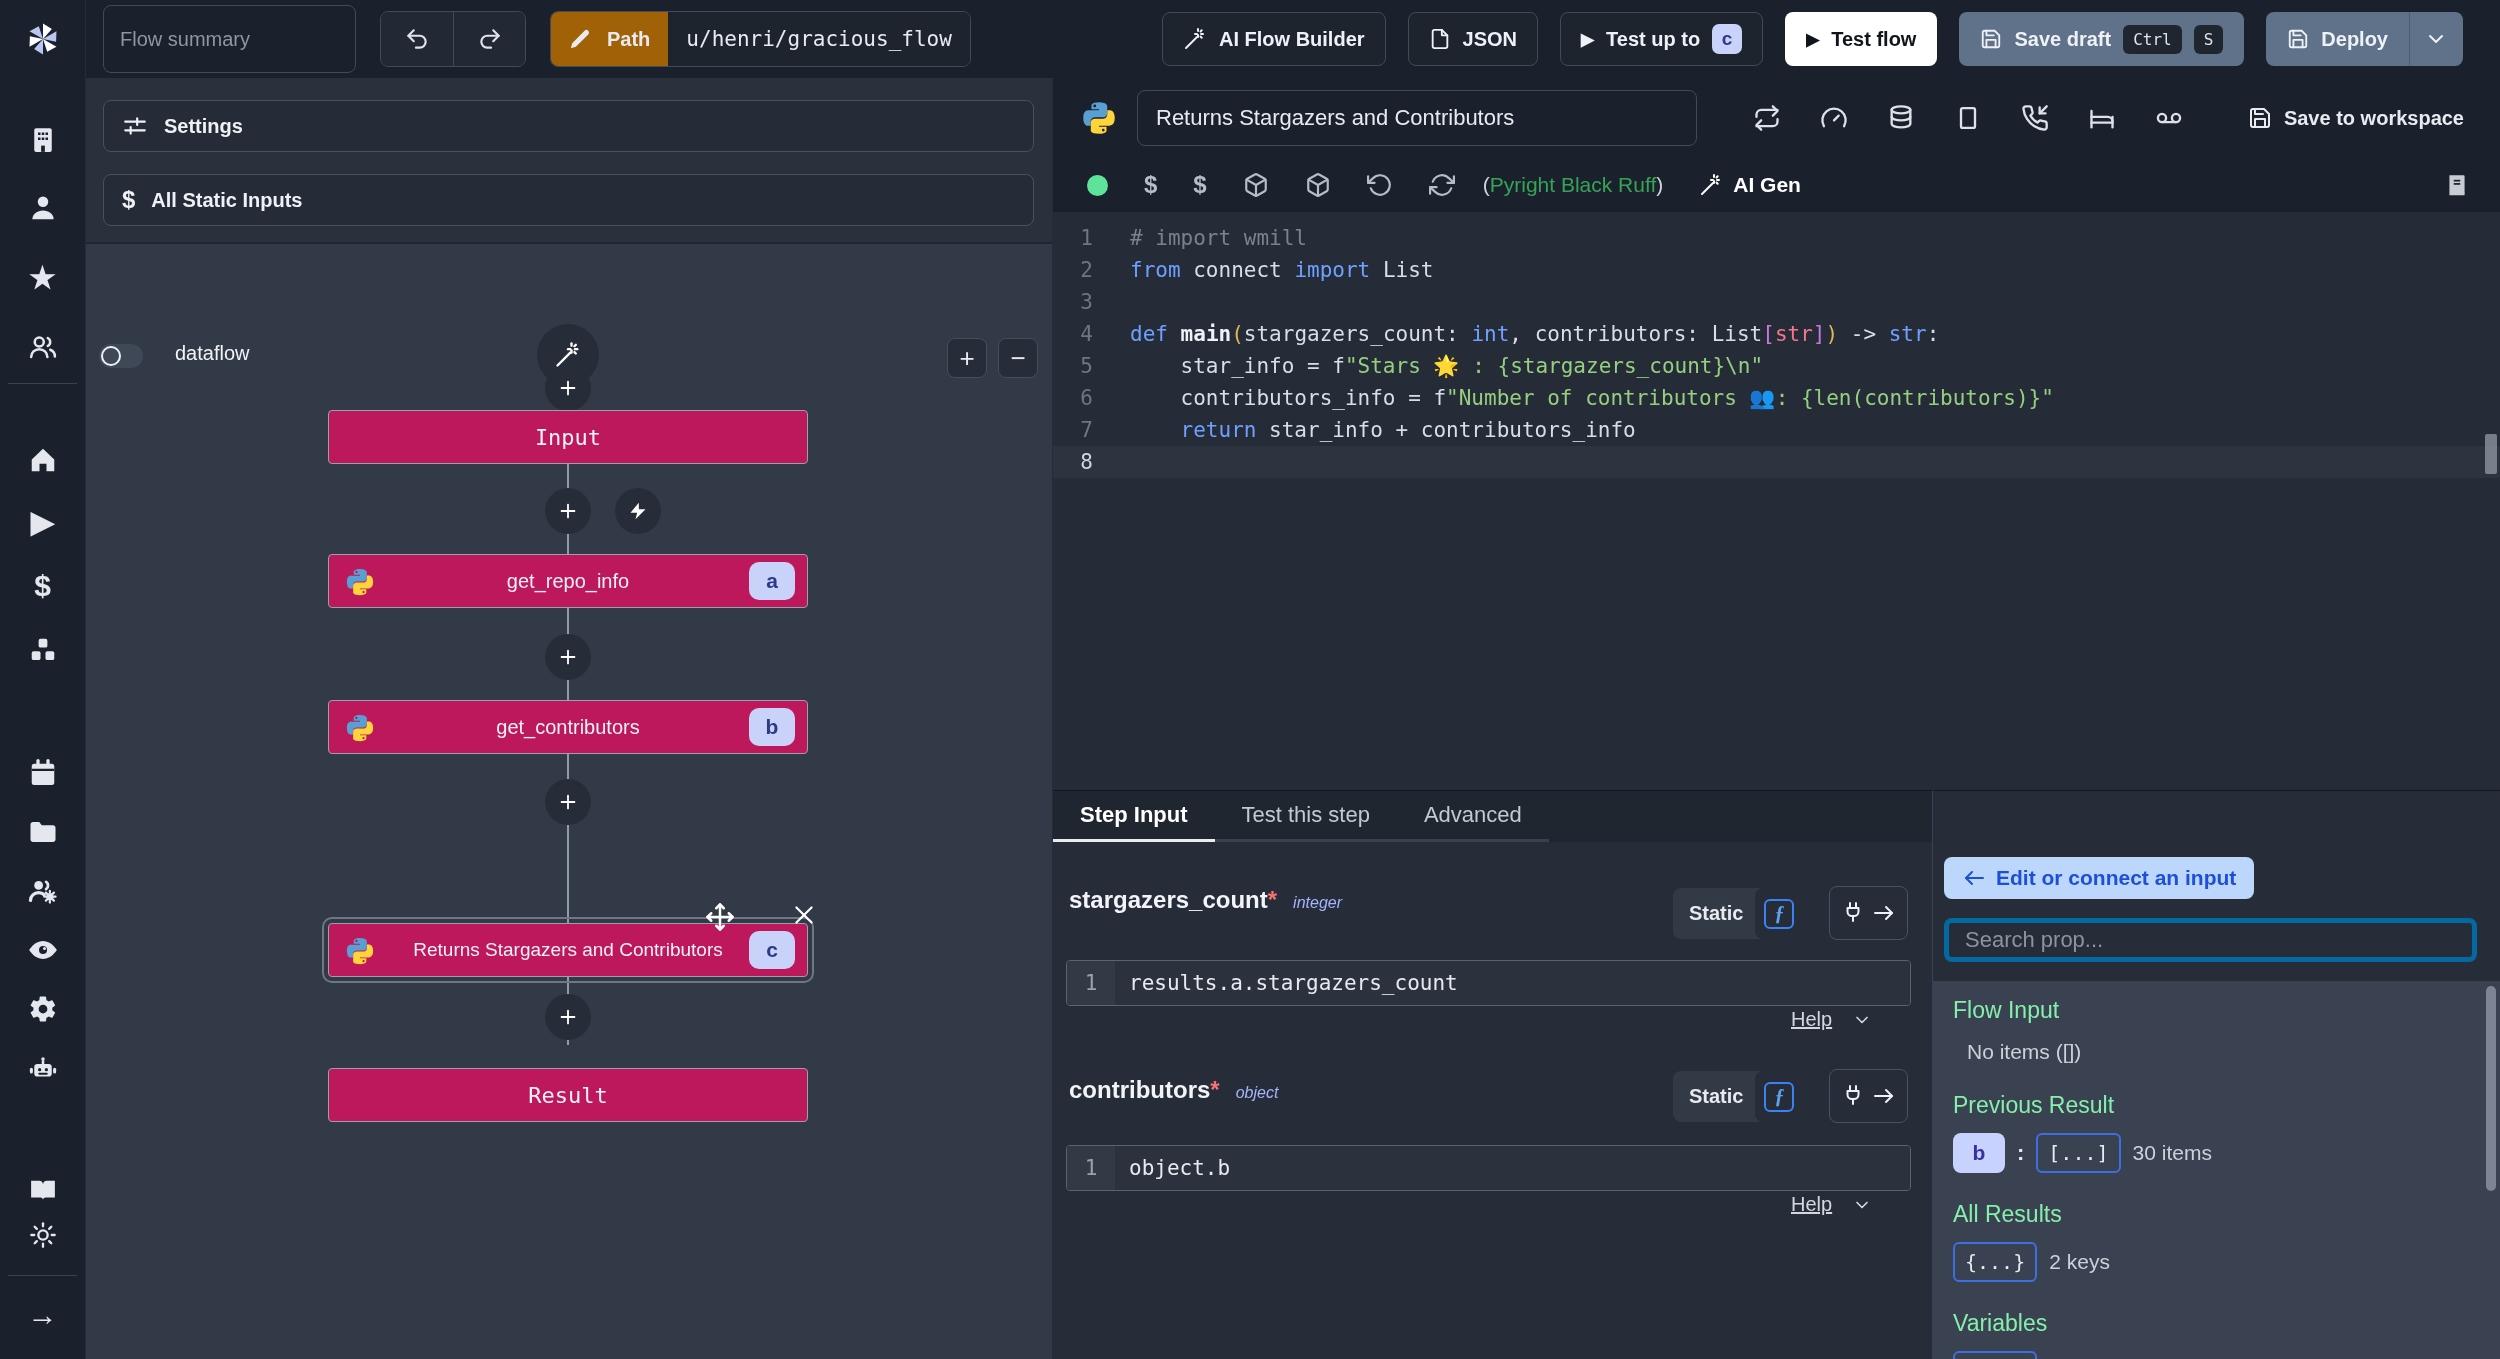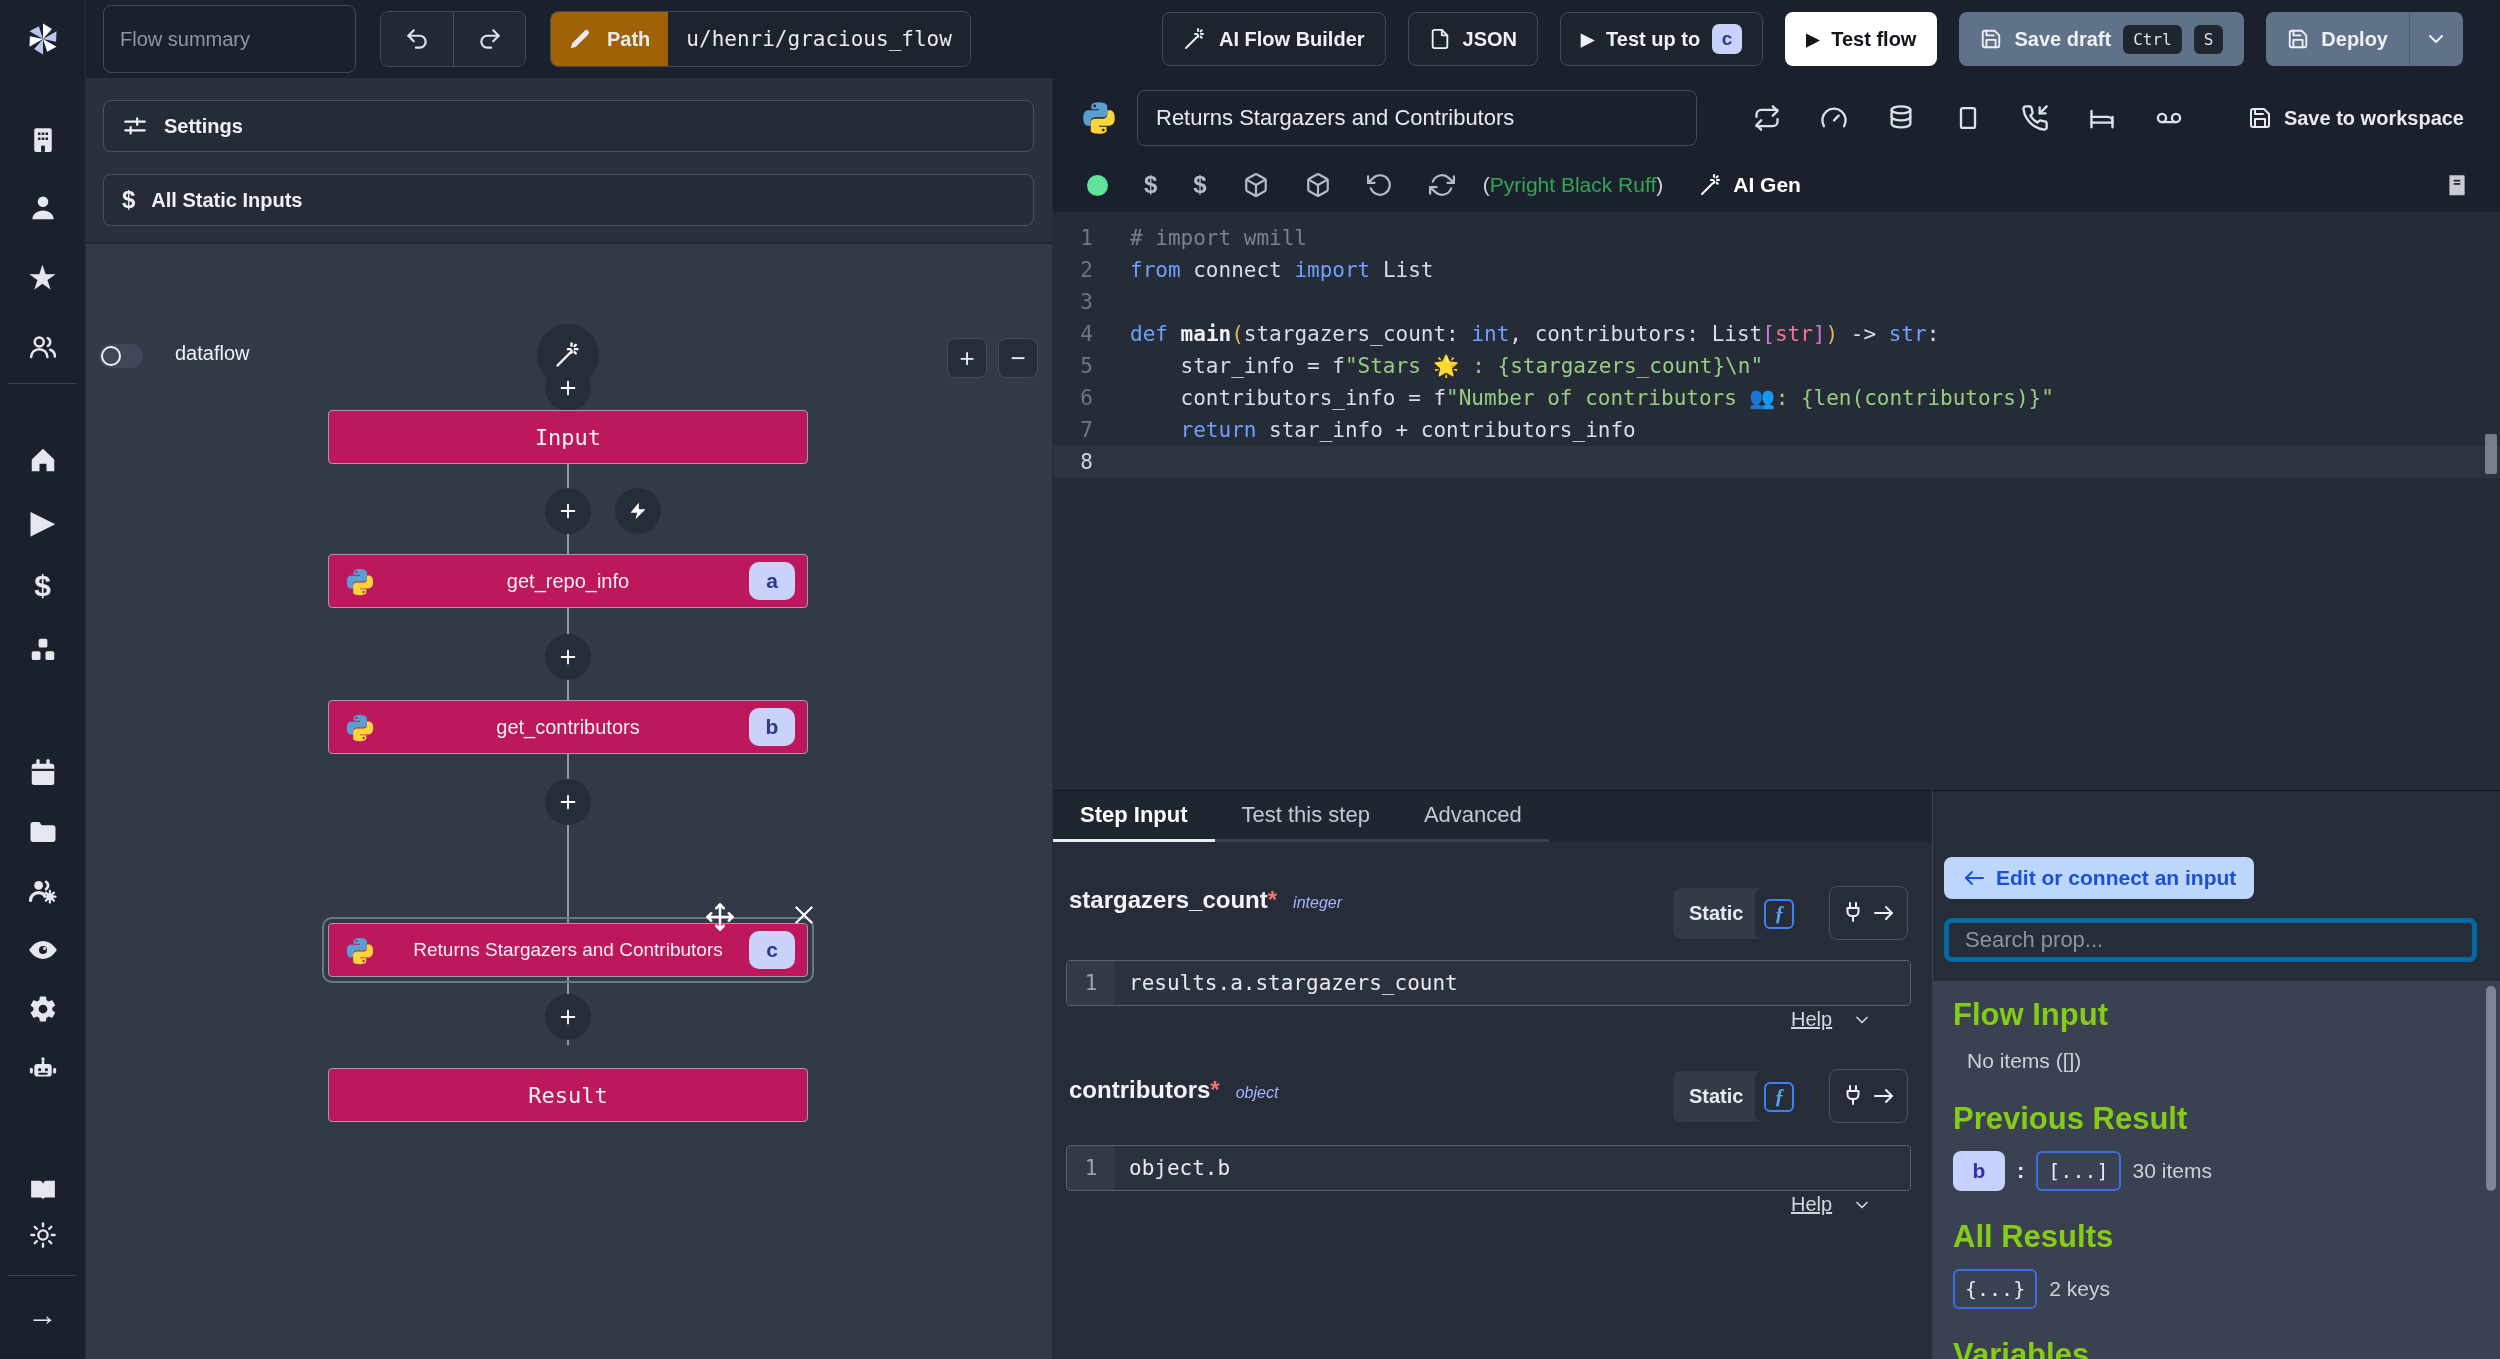--- a/index.html
+++ b/index.html
@@ -104,21 +104,21 @@
   .expr .val{padding-left:14px;background:#2b323d;flex:1;height:100%;display:flex;align-items:center;color:#e7ebf0;}
   .help{position:absolute;display:flex;align-items:center;gap:20px;font-size:20px;color:#d3d8df;cursor:pointer;}
   .help .hlp{text-decoration:underline;}
 
   
   .right-panel{position:absolute;left:1932px;top:790px;right:0;bottom:0;background:#272d38;border-left:1px solid #3a4150;border-top:1px solid #12161d;box-sizing:border-box;}
   .rp-btn{position:absolute;left:11px;top:66px;height:42px;background:#bcd7fb;color:#1d4fd8;font-weight:700;font-size:21px;border-radius:8px;display:flex;align-items:center;padding:0 18px;gap:10px;border:none;cursor:pointer;font-family:"Liberation Sans",sans-serif;}
   .rp-search{position:absolute;left:11px;top:127px;width:533px;height:44px;border:5px solid #0369a1;border-radius:8px;background:transparent;color:#e7ebf0;font-size:22px;padding:12px 16px;box-sizing:border-box;font-family:"Liberation Sans",sans-serif;}
   .rp-search::placeholder{color:#8b93a0;}
   .rp-sec{position:absolute;left:0;right:0;top:190px;bottom:0;background:#3a4150;padding:16px 0 0 20px;box-sizing:border-box;overflow:hidden;}
-  .rp-h{font-size:31px;font-weight:700;color:#84cc16;}
+  .rp-h{font-size:23px;font-weight:400;color:#86efac;}
   .rp-empty{margin:16px 0 0 14px;font-size:21px;color:#ccd2da;}
   .rp-row{display:flex;align-items:center;gap:12px;margin-top:14px;}
   .rp-gap{margin-top:28px;}
   .kbadge{background:#c7d2fe;color:#3730a3;font-weight:700;font-size:21px;border-radius:8px;min-width:52px;height:40px;display:flex;align-items:center;justify-content:center;padding:0 10px;box-sizing:border-box;cursor:pointer;}
   .obadge{border:2px solid #3e6fe0;border-radius:6px;color:#e7ebf0;font-family:"DejaVu Sans Mono",monospace;font-size:20px;height:40px;display:flex;align-items:center;justify-content:center;padding:0 10px;box-sizing:border-box;cursor:pointer;}
   .rp-colon{font-size:22px;color:#e7ebf0;font-weight:700;}
   .rp-items{font-size:21px;color:#ccd2da;}
   .rp-scroll{position:absolute;right:4px;top:195px;width:10px;height:205px;background:#7d8594;border-radius:5px;}
 </style>
 </head>

